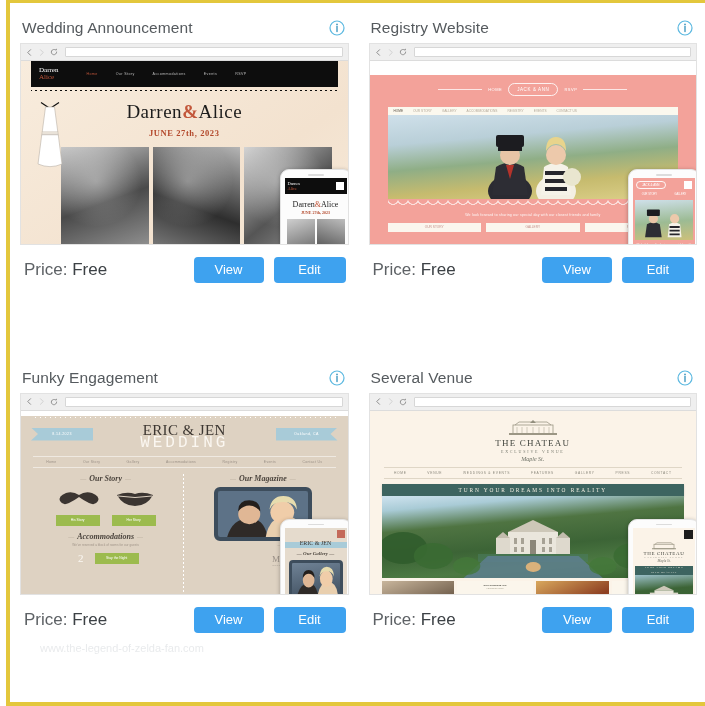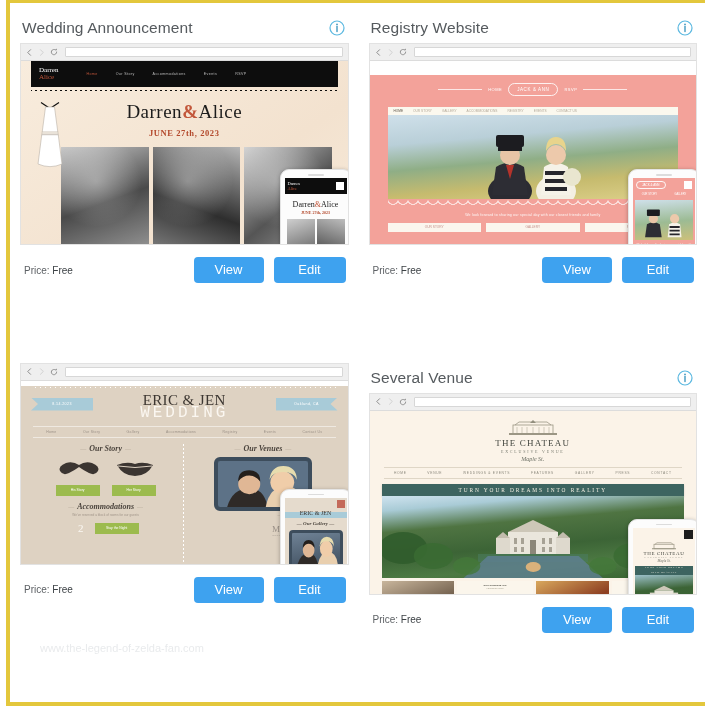--- a/index.html
+++ b/index.html
@@ -137,21 +137,21 @@
 
   
   .card-foot {
     display: flex;
     align-items: center;
     justify-content: space-between;
     height: 50px;
     padding: 0 3px 0 4px;
   }
   .price {
-    font-size: 10px;
+    font-size: 17px;
     color: #5d6165;
     white-space: nowrap;
   }
   .price .val { color: #3c4145; }
   .btns { display: flex; gap: 10px; }
   .btn {
     width: 70px; height: 26px;
     border: none; border-radius: 4px;
     background: #3ea2ef;
     color: #ffffff;
@@ -504,20 +504,28 @@
       <div class="card-foot">
         <div class="price"><span>Price:</span> <span class="val">Free</span></div>
         <div class="btns">
           <button class="btn view">View</button>
           <button class="btn edit">Edit</button>
         </div>
       </div>
     </div>
 
     <div class="card">
+      <div class="card-head">
+        <div class="card-title">Funky Engagement</div>
+        <svg class="info-icon" viewBox="0 0 16 16">
+          <circle cx="8" cy="8" r="7" fill="none" stroke="#5bb8e0" stroke-width="1.2"></circle>
+          <circle cx="8" cy="4.4" r="0.95" fill="#4c9fc4"></circle>
+          <path d="M8 6.6 v5" stroke="#4c9fc4" stroke-width="1.5" stroke-linecap="round"></path>
+        </svg>
+      </div>
 
       <div class="preview">
         <div class="chrome">
           <div class="nav">
             <svg width="7" height="7" viewBox="0 0 10 10">
               <path d="M6.5 1 L2.5 5 L6.5 9" fill="none" stroke="#8a8a8a" stroke-width="1.4" stroke-linecap="round" stroke-linejoin="round"></path>
             </svg>
             <svg width="7" height="7" viewBox="0 0 10 10">
               <path d="M3.5 1 L7.5 5 L3.5 9" fill="none" stroke="#d0d0d0" stroke-width="1.4" stroke-linecap="round" stroke-linejoin="round"></path>
             </svg>
@@ -569,21 +577,21 @@
                   <div class="fun-h">Accommodations</div>
                   <div class="fun-acc-sub">We've reserved a block of rooms for our guests</div>
                   <div class="fun-acc-row">
                     <div class="fun-num">2</div>
                     <div class="fun-gbtn">Stay the Night</div>
                   </div>
                 </div>
               </div>
 
               <div class="fun-col">
-                <div class="fun-h">Our Venues</div>
+                <div class="fun-h">Our Magazine</div>
                 <div class="frame">
                   <svg width="100%" height="100%" viewBox="0 0 98 54" preserveAspectRatio="none">
                     <rect width="98" height="54" fill="#5d7287"></rect>
                     <path d="M0 0 h98 v54 h-98z" fill="url(#none)" opacity="0"></path>
                     <path d="M10 54 q6 -22 24 -22 q16 0 20 22 z" fill="#2f2a27"></path>
                     <circle cx="34" cy="27" r="12" fill="#e0b795"></circle>
                     <path d="M22 24 q0 -13 12 -13 t12 13 q-5 -7 -12 -7 t-12 7z" fill="#241f1c"></path>
                     <path d="M52 54 q4 -24 22 -24 q18 0 20 24 z" fill="#e9cfae"></path>
                     <circle cx="70" cy="25" r="13" fill="#f0cda9"></circle>
                     <path d="M56 22 q2 -16 15 -16 q14 0 15 16 q-3 -9 -15 -9 q-12 0 -15 9z" fill="#e7dcae"></path>

